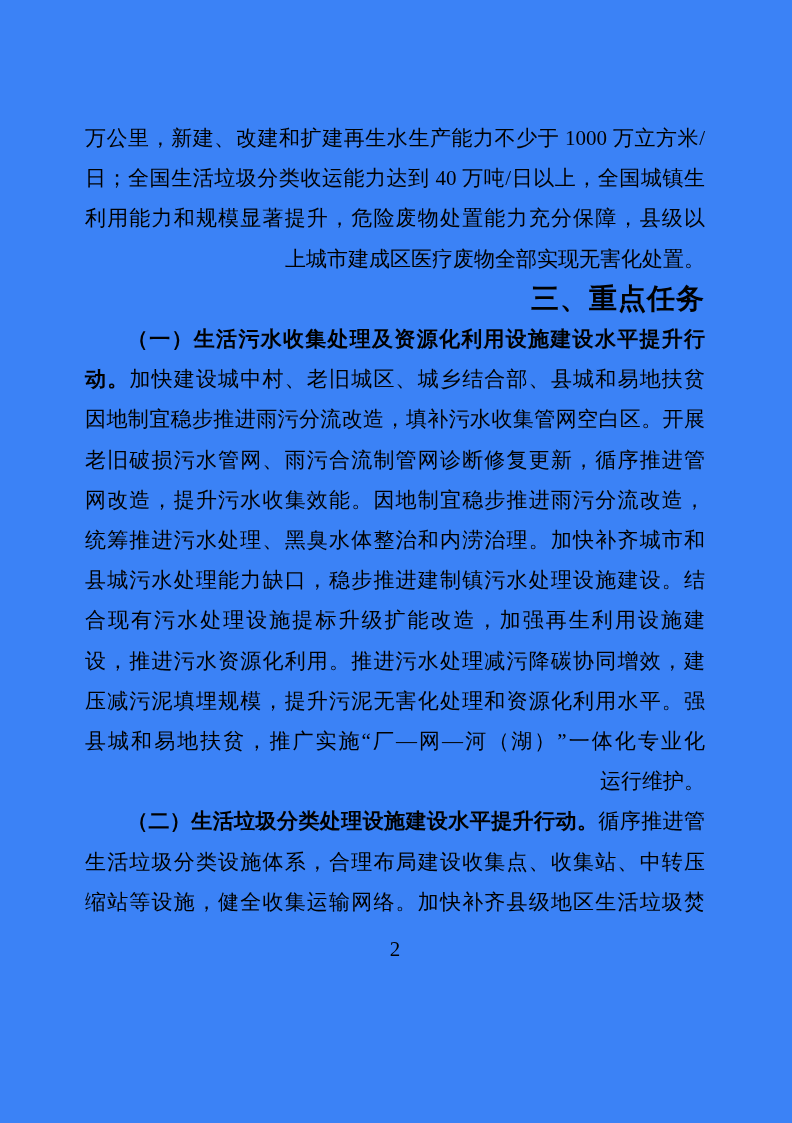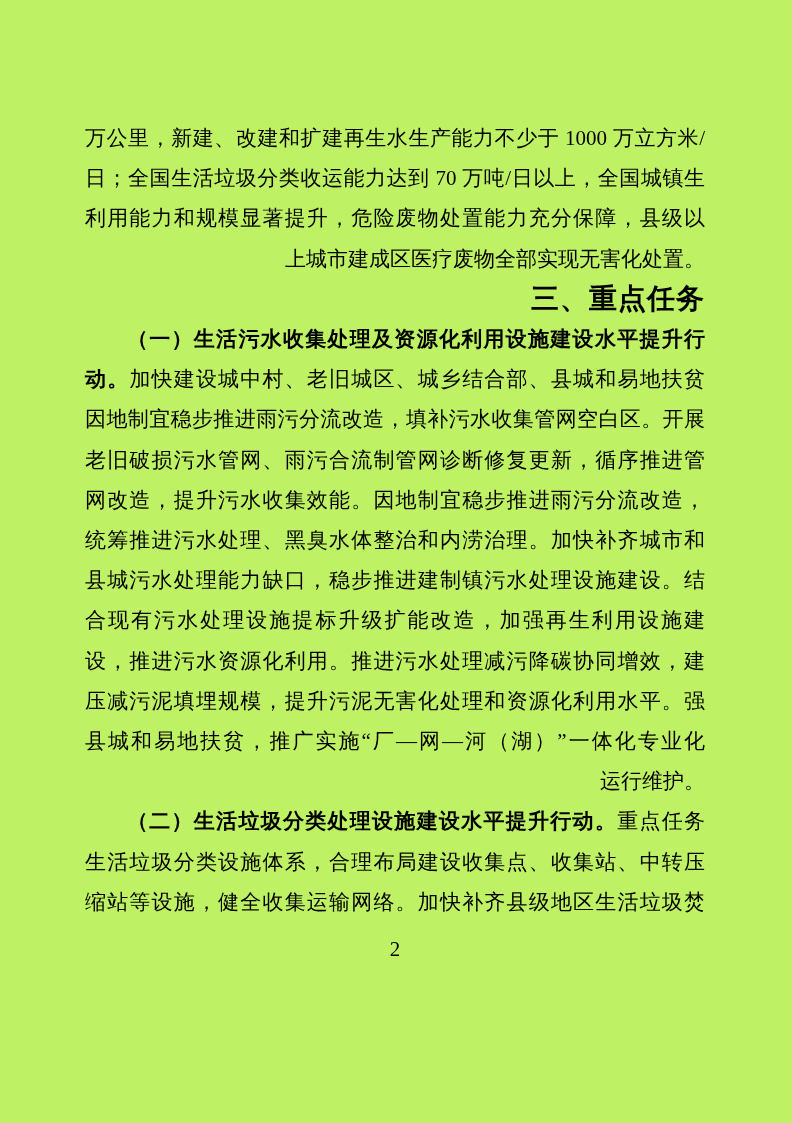--- a/index.html
+++ b/index.html
@@ -4,21 +4,21 @@
 <style>
   html, body {
     margin: 0;
     padding: 0;
     background: #ffffff;
   }
   .page {
     position: relative;
     width: 792px;
     height: 1123px;
-    background: #bef264;
+    background: #3b82f6;
     overflow: hidden;
     font-family: "Liberation Serif", "DejaVu Serif", serif;
     color: #000000;
   }
   .doc-body {
     position: absolute;
     top: 0;
     left: 85px;
     width: 620px;
     padding-top: 118px;
@@ -59,21 +59,21 @@
   }
 </style>
 </head>
 <body>
 
 <div class="page">
   <div class="doc-body">
 
     <div class="block body">
         <div class="line just"><span>万公里，新建、改建和扩建再生水生产能力不少于 1000 万立方米/</span></div>
-        <div class="line just"><span>日；全国生活垃圾分类收运能力达到 70 万吨/日以上，全国城镇生</span></div>
+        <div class="line just"><span>日；全国生活垃圾分类收运能力达到 40 万吨/日以上，全国城镇生</span></div>
         <div class="line just"><span>利用能力和规模显著提升，危险废物处置能力充分保障，县级以</span></div>
         <div class="line"><span>上城市建成区医疗废物全部实现无害化处置。</span></div>
       </div>
       <div class="block heading">
         <div class="line indent"><span class="b">三、重点任务</span></div>
       </div>
       <div class="block body">
         <div class="line just indent"><span class="b">（一）生活污水收集处理及资源化利用设施建设水平提升行</span></div>
         <div class="line just"><span class="b">动。</span><span>加快建设城中村、老旧城区、城乡结合部、县城和易地扶贫</span></div>
         <div class="line just"><span>因地制宜稳步推进雨污分流改造，填补污水收集管网空白区。开展</span></div>
@@ -81,19 +81,19 @@
         <div class="line just"><span>网改造，提升污水收集效能。因地制宜稳步推进雨污分流改造，</span></div>
         <div class="line just"><span>统筹推进污水处理、黑臭水体整治和内涝治理。加快补齐城市和</span></div>
         <div class="line just"><span>县城污水处理能力缺口，稳步推进建制镇污水处理设施建设。结</span></div>
         <div class="line just"><span>合现有污水处理设施提标升级扩能改造，加强再生利用设施建</span></div>
         <div class="line just"><span>设，推进污水资源化利用。推进污水处理减污降碳协同增效，建</span></div>
         <div class="line just"><span>压减污泥填埋规模，提升污泥无害化处理和资源化利用水平。强</span></div>
         <div class="line just"><span>县城和易地扶贫，推广实施“厂—网—河（湖）”一体化专业化</span></div>
         <div class="line"><span>运行维护。</span></div>
       </div>
       <div class="block body">
-        <div class="line just indent"><span class="b">（二）生活垃圾分类处理设施建设水平提升行动。</span><span>重点任务</span></div>
+        <div class="line just indent"><span class="b">（二）生活垃圾分类处理设施建设水平提升行动。</span><span>循序推进管</span></div>
         <div class="line just"><span>生活垃圾分类设施体系，合理布局建设收集点、收集站、中转压</span></div>
         <div class="line just"><span>缩站等设施，健全收集运输网络。加快补齐县级地区生活垃圾焚</span></div>
       </div>
       <div class="page-footer">2</div>
   </div>
 </div>
 
 </body></html>

